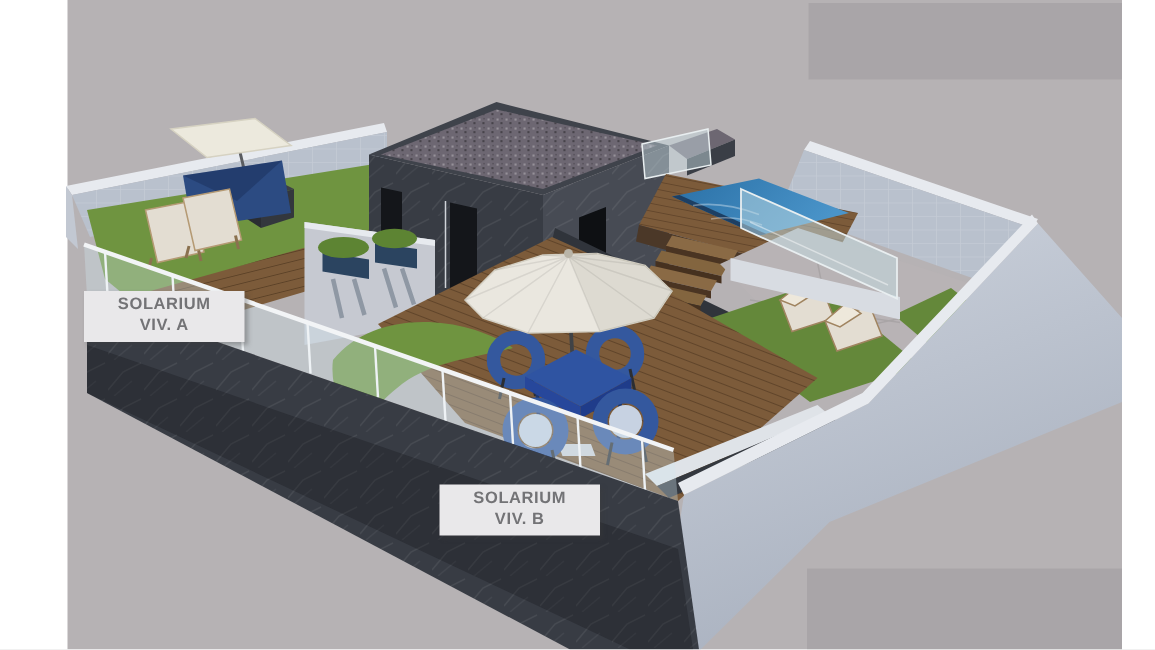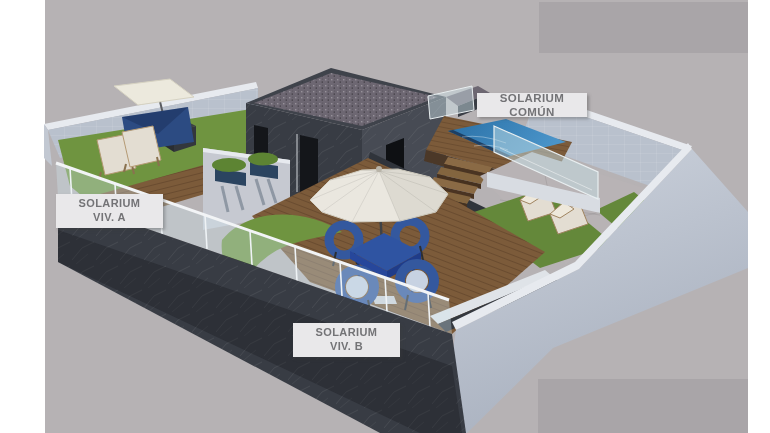--- a/index.html
+++ b/index.html
@@ -233,23 +233,20 @@
           <line x1="385" y1="278" x2="387" y2="312"></line>
       <line x1="428" y1="293" x2="430" y2="327"></line>
     </g>
     <line x1="56" y1="163" x2="449" y2="300" stroke="#f2f4f6" stroke-width="3"></line>
     <polygon points="58,198 452,334 466,433 380,433 58,262" fill="#383c44"></polygon>
     <polygon points="58,198 452,334 466,433 380,433 58,262" fill="url(#veinP)"></polygon>
     <polygon points="58,230 452,366 462,433 420,433 58,262" fill="rgba(10,12,16,0.25)"></polygon>
   </g>
 </svg>
 
-<div class="label-box" id="label-comun">
-  <span>SOLARIUM COMÚN</span>
-</div>
 <div class="label-box" id="label-viva">
   <span>SOLARIUM</span>
   <span>VIV. A</span>
 </div>
 <div class="label-box" id="label-vivb">
   <span>SOLARIUM</span>
   <span>VIV. B</span>
 </div>
 </div>
 

